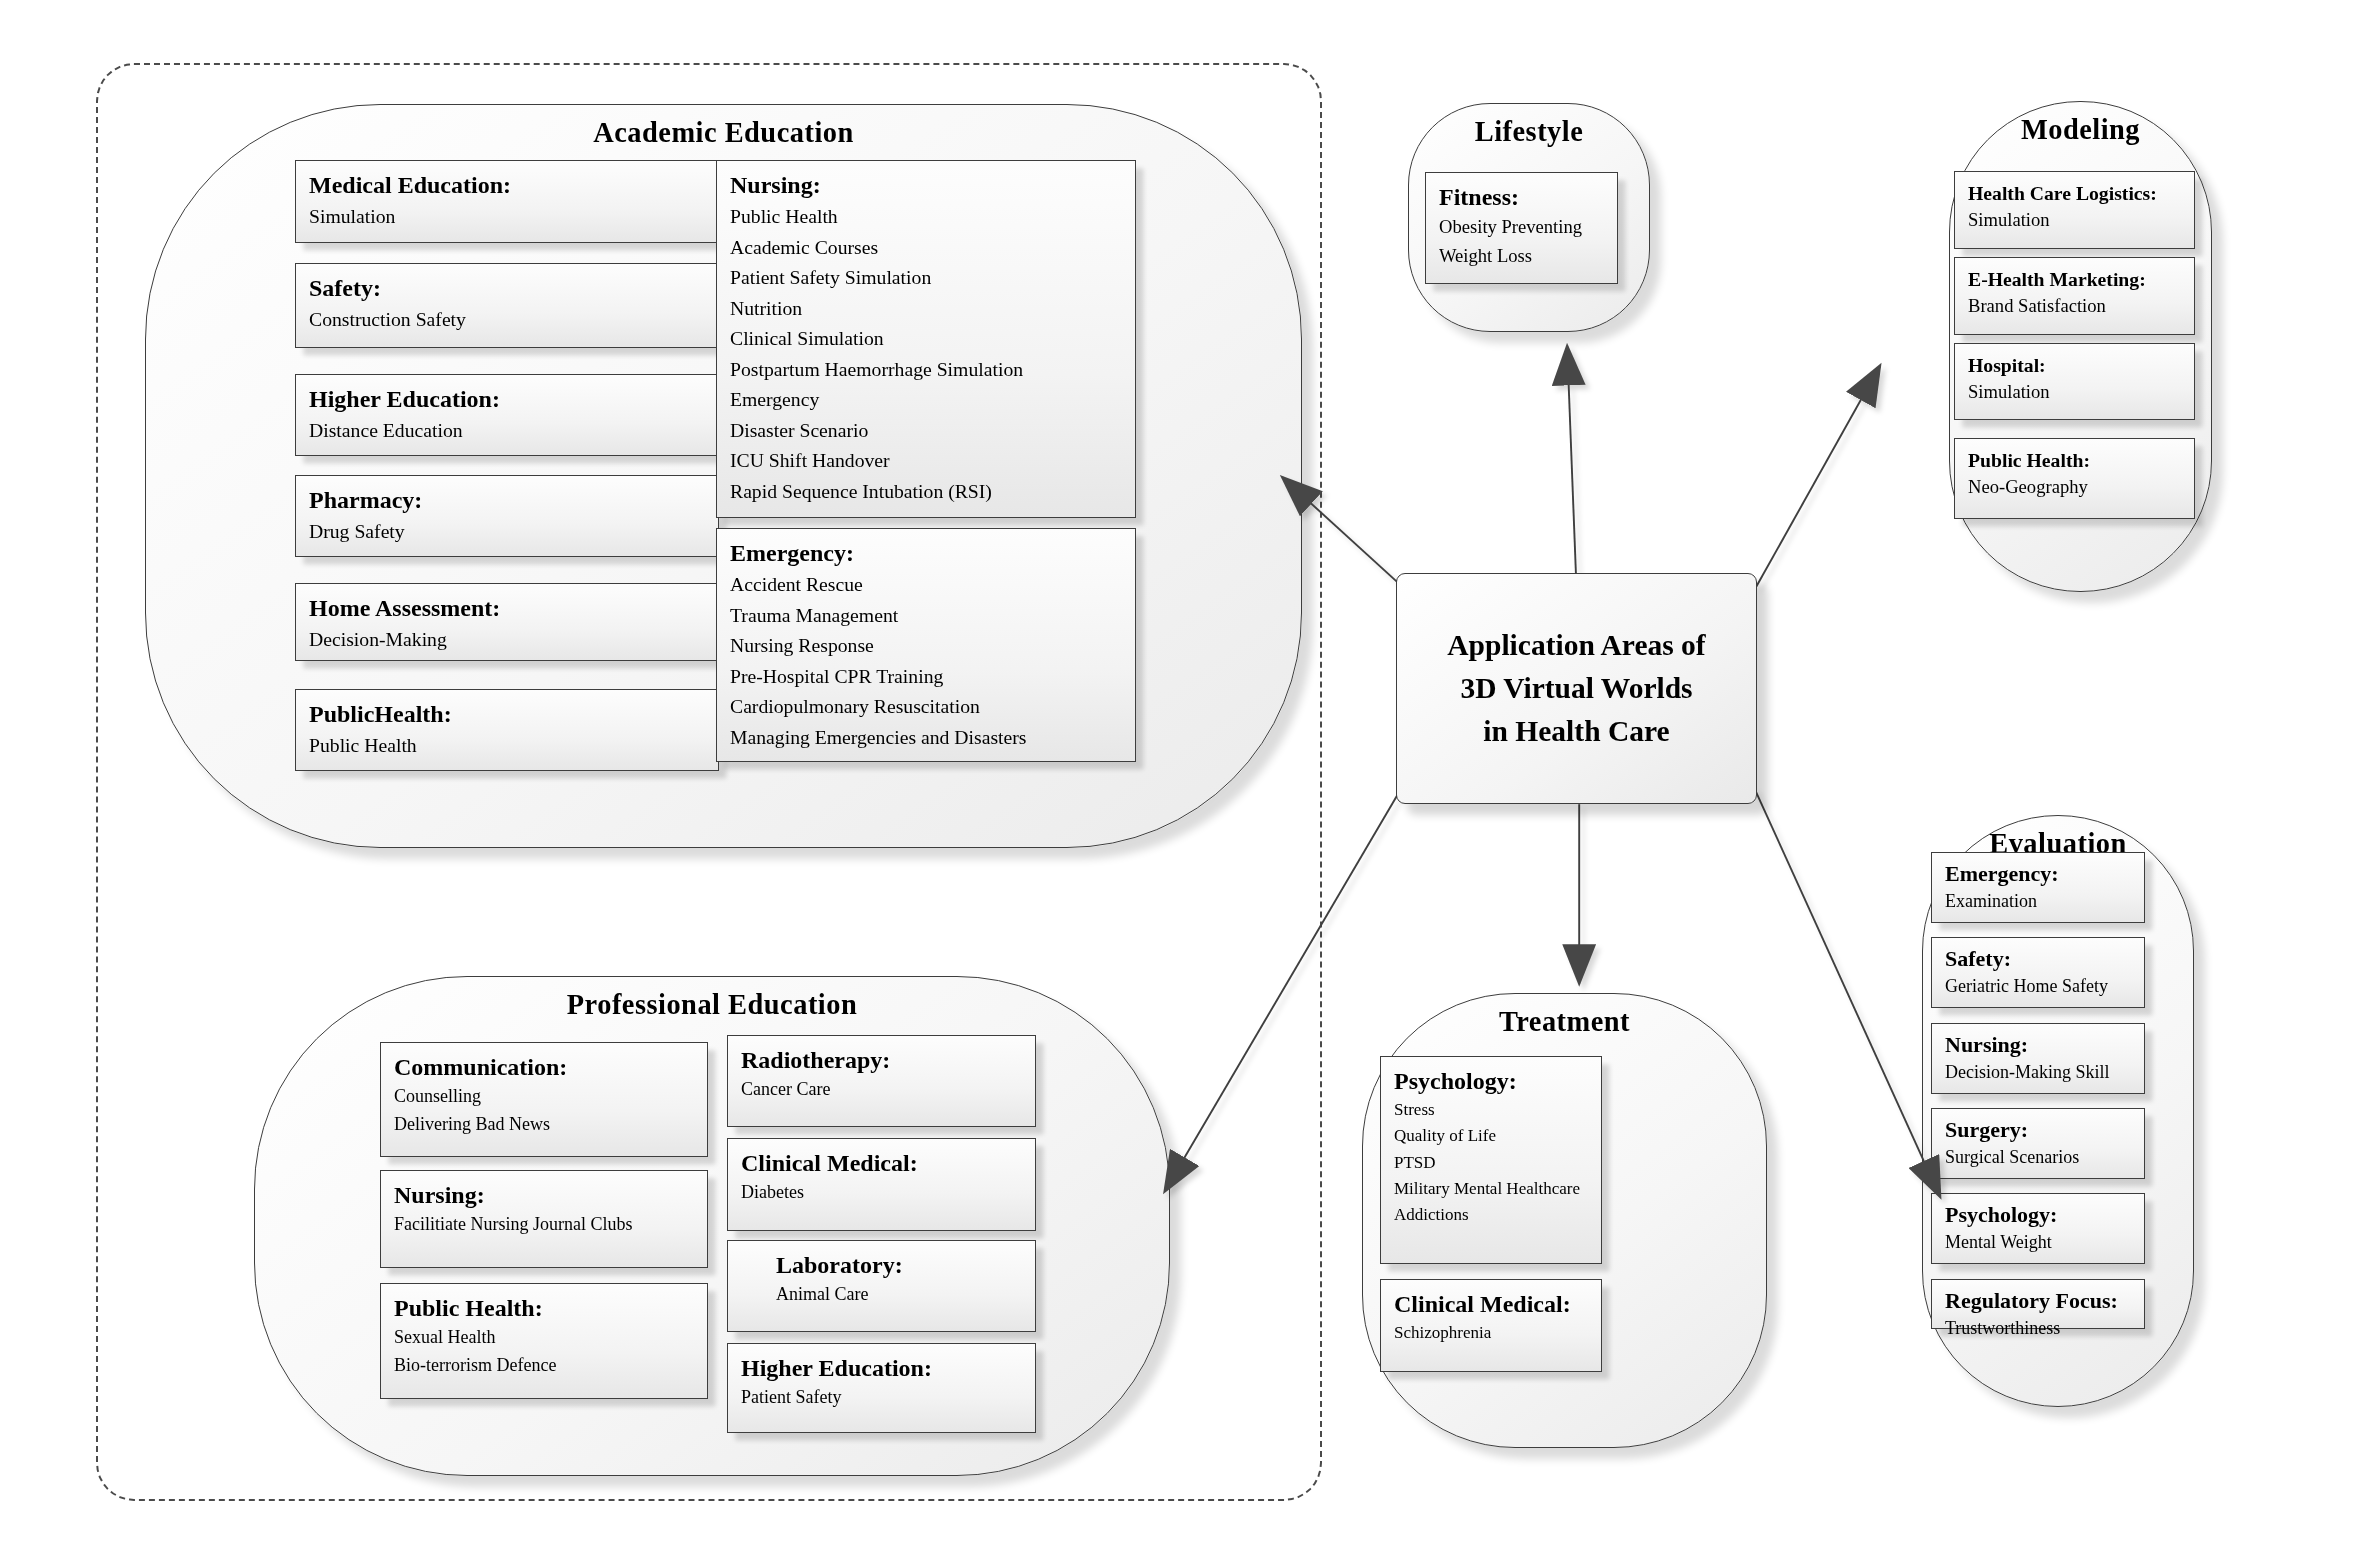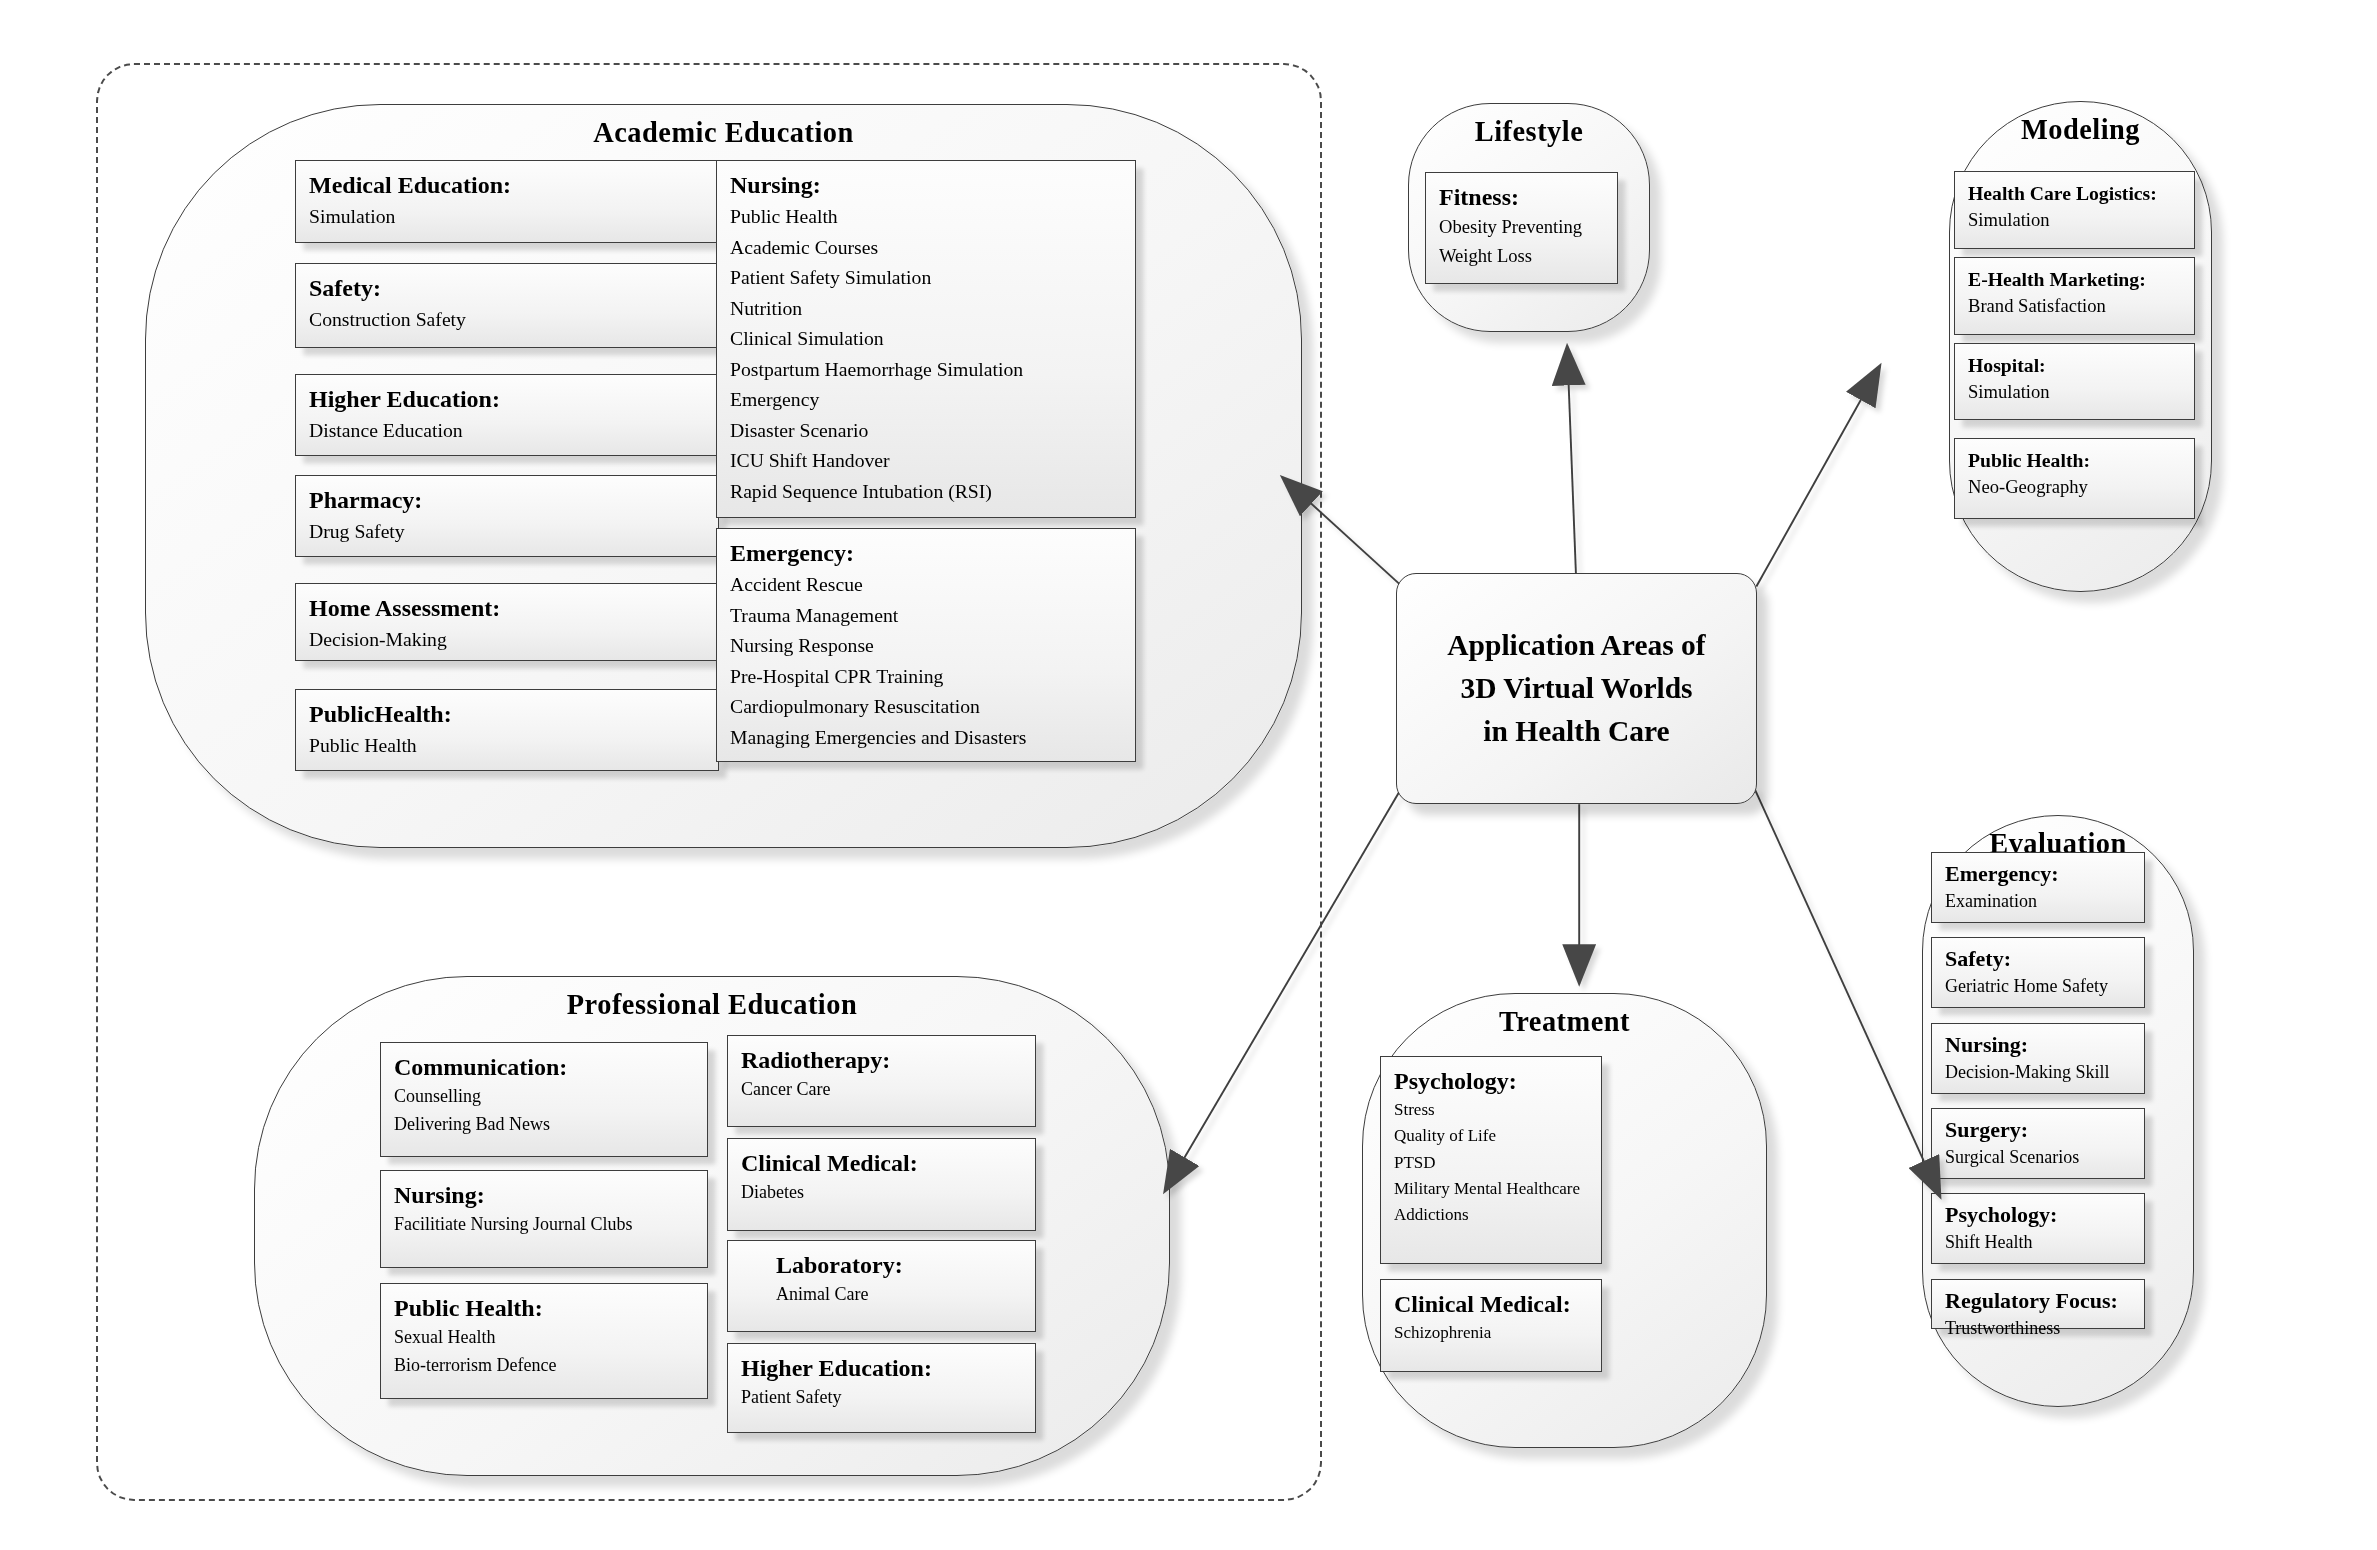--- a/index.html
+++ b/index.html
@@ -58,21 +58,21 @@
   .g-evaluation  .box-title{font-size:22px;}
   .g-modeling    .box-title{font-size:19.7px;}
   .g-modeling    .box-items{font-size:18.6px;}
   .g-lifestyle   .box-items{font-size:18.6px;}
 
   .center-node{
     position:absolute;
     left:1396px;top:573px;width:361px;height:231px;
     background:linear-gradient(145deg,#ffffff 0%,#f4f4f4 60%,#e9e9e9 100%);
     border:1.6px solid #3d3d3d;
-    border-radius:20px;
+    border-radius:9px;
     box-shadow:11px 11px 8.8px rgba(0,0,0,0.16);
     display:flex;align-items:center;justify-content:center;
     text-align:center;
     font-weight:bold;
     font-size:29.5px;
     line-height:1.45;
     white-space:pre-line;
     box-sizing:border-box;
     z-index:4;
   }
@@ -241,21 +241,21 @@
   <div class="box g-evaluation" style="left:1931px;top:1023px;width:214px;height:71px;padding:6.6px 13px;">
     <div class="box-title">Nursing:</div>
     <div class="box-items">Decision-Making Skill</div>
   </div>
   <div class="box g-evaluation" style="left:1931px;top:1108px;width:214px;height:71px;padding:6.6px 13px;">
     <div class="box-title">Surgery:</div>
     <div class="box-items">Surgical Scenarios</div>
   </div>
   <div class="box g-evaluation" style="left:1931px;top:1193px;width:214px;height:71px;padding:6.6px 13px;">
     <div class="box-title">Psychology:</div>
-    <div class="box-items">Shift Health</div>
+    <div class="box-items">Mental Weight</div>
   </div>
   <div class="box g-evaluation" style="left:1931px;top:1279px;width:214px;height:50px;padding:6.6px 13px;">
     <div class="box-title">Regulatory Focus:</div>
     <div class="box-items">Trustworthiness</div>
   </div>
 
   <svg id="arrow-layer" viewBox="0 0 4347 2835">
     <defs>
       <marker id="ah" markerUnits="userSpaceOnUse" markerWidth="82" markerHeight="62" refX="72" refY="31" orient="auto">
         <path d="M0,0 L78,31 L0,62 Z" fill="#474747"></path>

